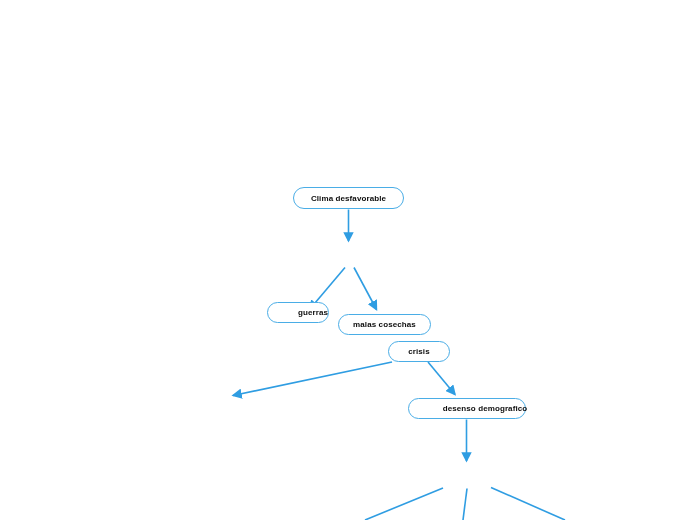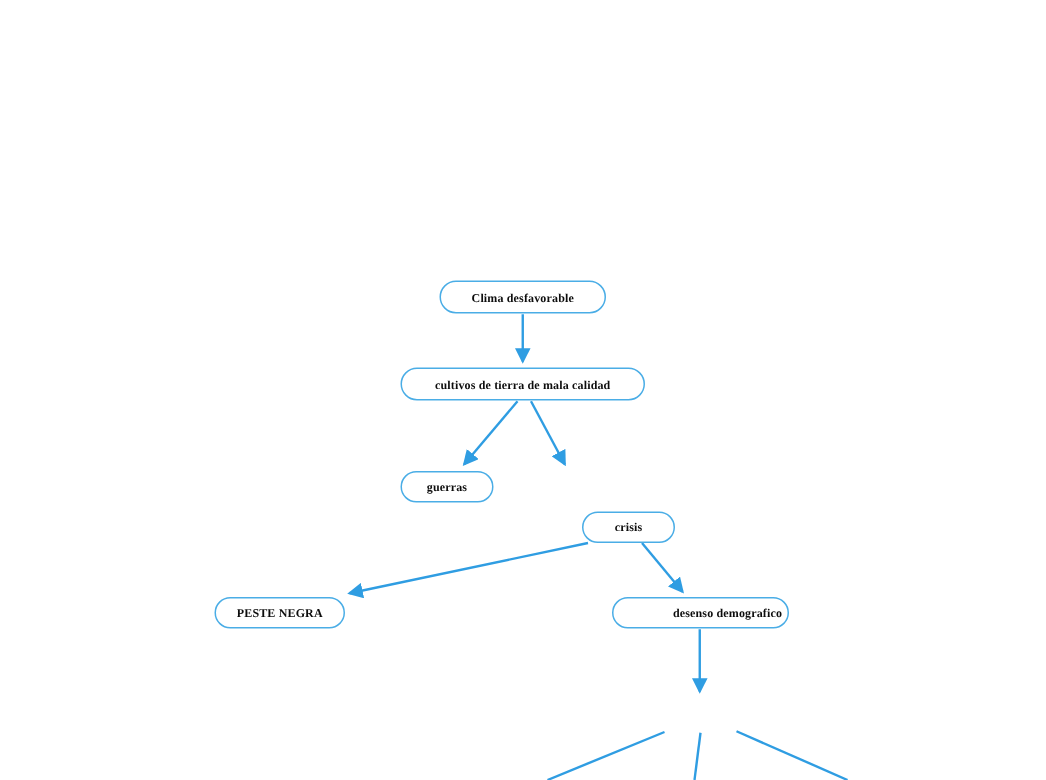--- a/index.html
+++ b/index.html
@@ -12,21 +12,20 @@
     height: 520px;
     position: relative;
     overflow: hidden;
     font-family: "Liberation Sans", sans-serif;
   }
   .canvas {
     position: absolute;
     inset: 0;
     width: 608px;
     height: 520px;
-    font-family: Liberation Serif, serif;
   }
   svg.connectors {
     position: absolute;
     left: 0;
     top: 0;
     pointer-events: none;
   }
   .node {
     position: absolute;
     box-sizing: border-box;
@@ -40,21 +39,21 @@
     font-weight: bold;
     color: #0d0d0d;
     letter-spacing: 0.1px;
     white-space: nowrap;
     cursor: pointer;
     z-index: 2;
   }
   
   .n-clima    { left: 293px; top: 187px; width: 111px; height: 22px; }
   .n-cultivos { left: 267px; top: 245px; width: 163px; height: 22px; }
-  .n-guerras  { left: 267px; top: 314px; width:  62px; height: 21px; }
+  .n-guerras  { left: 267px; top: 302px; width:  62px; height: 21px; justify-content: flex-end; }
   .n-malas    { left: 338px; top: 314px; width:  93px; height: 21px; }
   .n-hambre   { left: 388px; top: 341px; width:  62px; height: 21px; }
   .n-peste    { left: 143px; top: 398px; width:  87px; height: 21px; }
   .n-desenso  { left: 408px; top: 398px; width: 118px; height: 21px; padding-left: 36px; }
   .n-crisis   { left: 413px; top: 466px; width: 108px; height: 22px; }
 </style>
 </head>
 <body>
 
 <div class="canvas">
@@ -82,35 +81,32 @@
 
     <line x1="467" y1="488.5" x2="463" y2="520" stroke="#2f9de2" stroke-width="1.6"></line>
 
     <line x1="491" y1="487.5" x2="565" y2="520" stroke="#2f9de2" stroke-width="1.6"></line>
   </svg>
 
   <div class="node n-clima">
     <span>Clima desfavorable</span>
   </div>
 
-  <div class="node n-cultivos">
-    <span>cultivos de tierra de mala calidad</span>
-  </div>
 
   <div class="node n-guerras">
     <span>guerras</span>
   </div>
 
+  <div class="node n-malas">
+    <span>malas cosechas</span>
+  </div>
 
   <div class="node n-hambre">
     <span>crisis</span>
   </div>
 
-  <div class="node n-peste">
-    <span>PESTE NEGRA</span>
-  </div>
 
   <div class="node n-desenso">
     <span>desenso demografico</span>
   </div>
 
 
 </div>
 
 </body></html>

